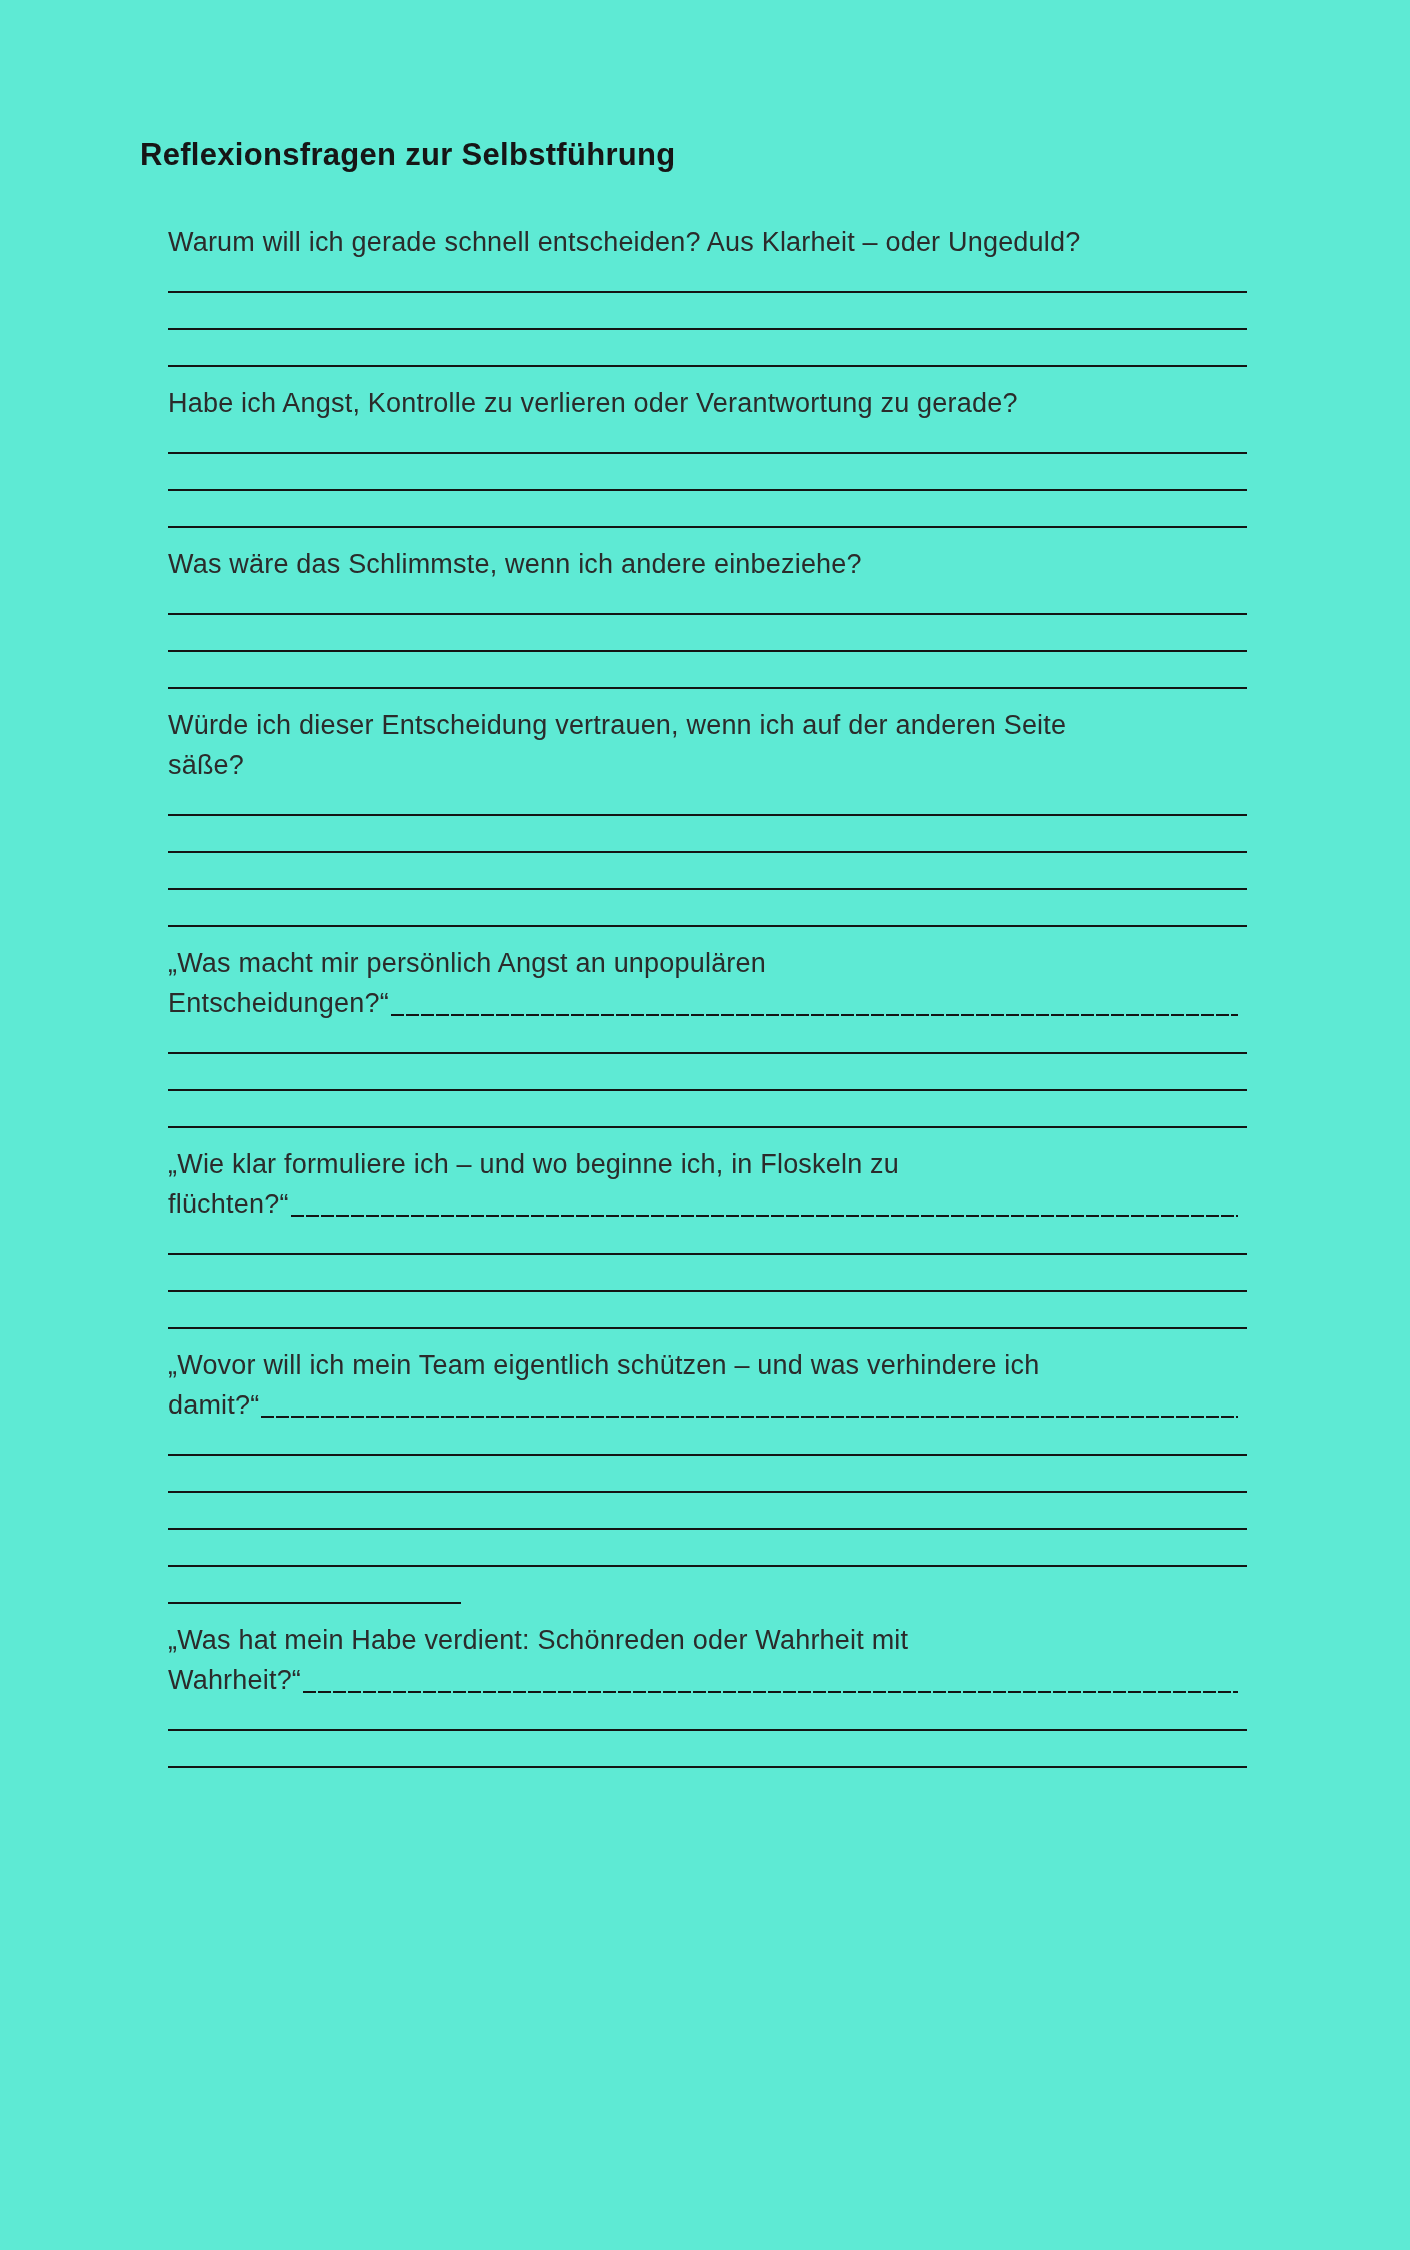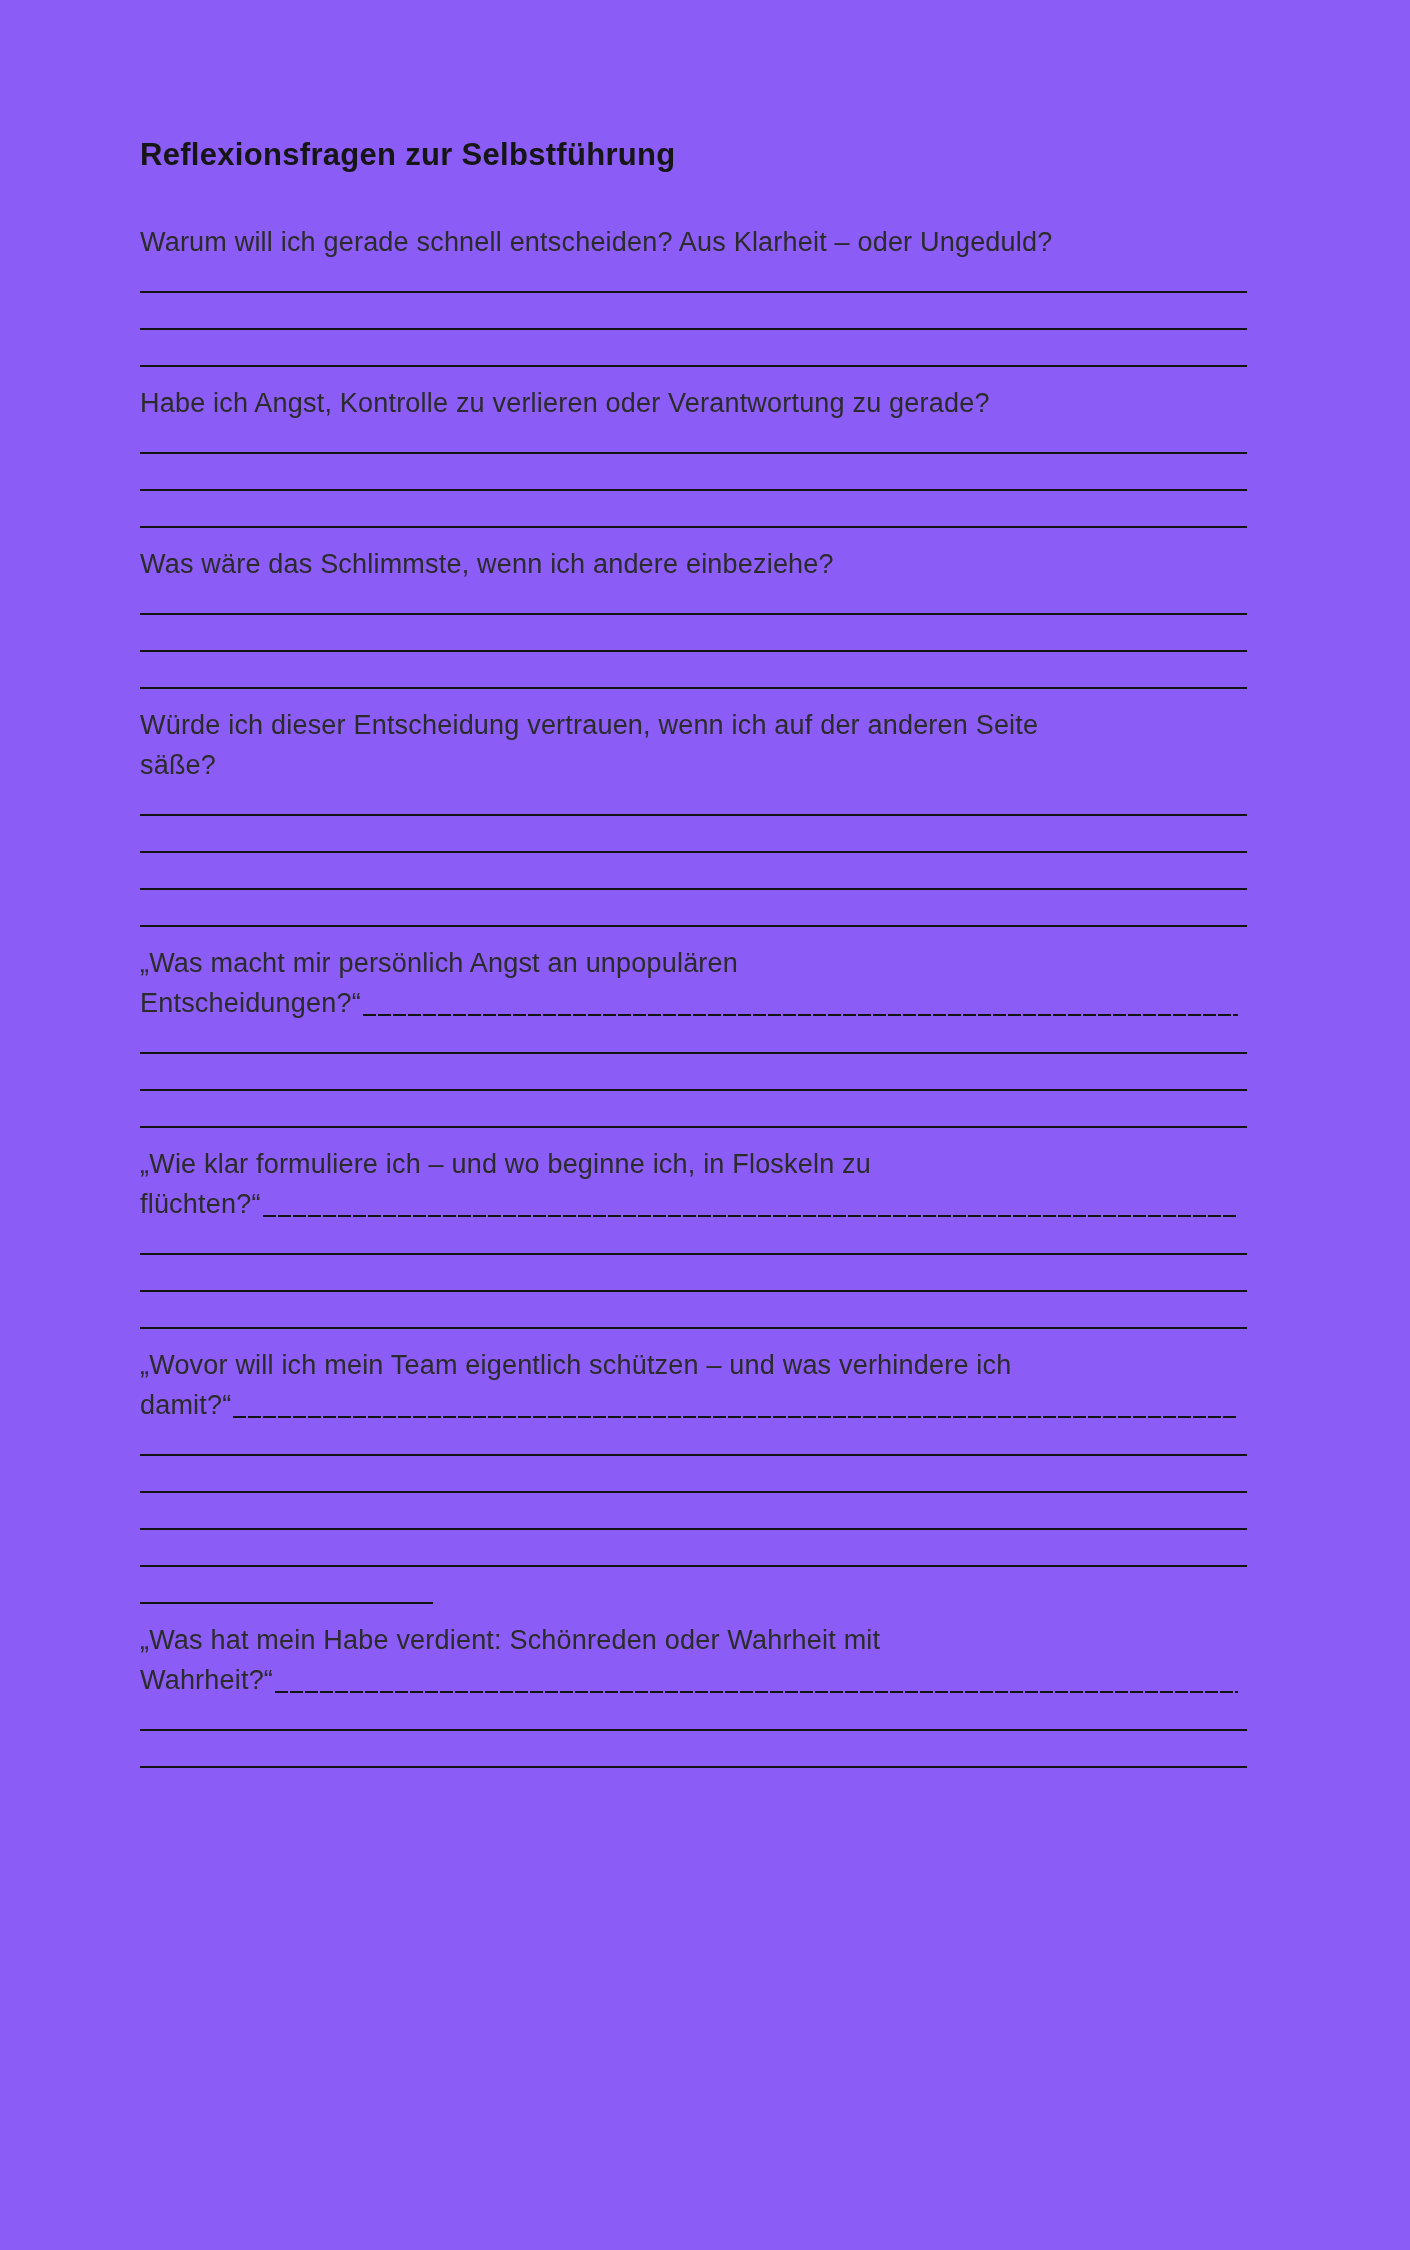--- a/index.html
+++ b/index.html
@@ -8,31 +8,31 @@
     width: 1410px;
     height: 2250px;
     background: #ffffff;
     font-family: "Liberation Sans", sans-serif;
     -webkit-font-smoothing: antialiased;
   }
   .page {
     width: 1410px;
     height: 2250px;
     padding: 136px 163px 0 140px;
-    background: #8b5cf6;
+    background: #5eead4;
   }
   .title {
     margin: 0;
     font-size: 31px;
     line-height: 38px;
     font-weight: 700;
     letter-spacing: 0.3px;
     color: var(--title-color, #161616);
   }
-  .qa { margin-top: 16px; }
+  .qa { margin-top: 16px; margin-left: 28px; }
   .qa.first { margin-top: 48px; }
   .q {
     margin: 0;
     font-size: 27px;
     line-height: 40px;
     letter-spacing: 0.2px;
     color: var(--text-color, #2b2b2b);
   }
   .row { display: flex; align-items: stretch; }
   .row .txt { white-space: pre; }

